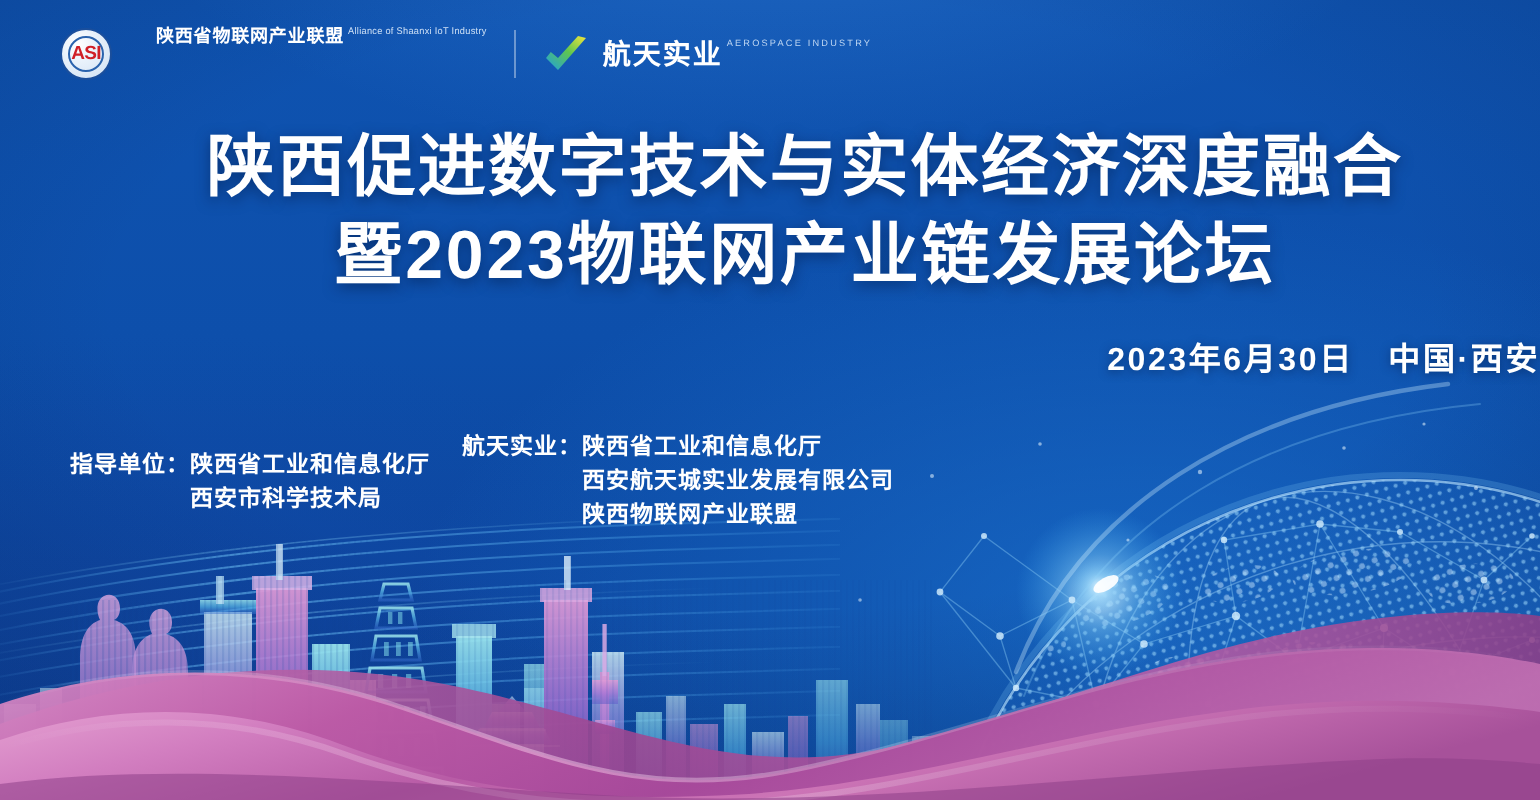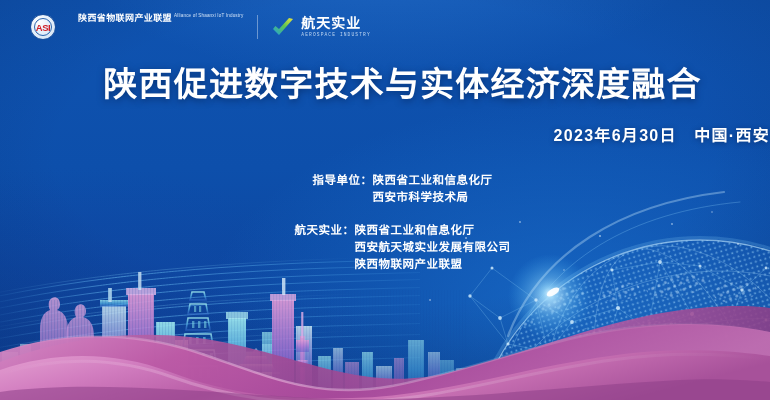--- a/index.html
+++ b/index.html
@@ -61,21 +61,21 @@
   .asi-en{
     font-size:4.6px;color:#cfe1f6;letter-spacing:.15px;white-space:nowrap;
     transform:scaleY(1.05);
   }
   .logo-divider{
     width:1px;height:24px;background:rgba(255,255,255,.38);
     margin:0 14px;flex:none;
   }
   .logo-aero{display:flex;align-items:center;gap:7px;}
   .aero-mark{width:22px;height:20px;flex:none;}
-  .aero-text{display:flex;flex-direction:column;gap:2px;line-height:1;font-family:Liberation Mono, monospace;}
+  .aero-text{display:flex;flex-direction:row;gap:2px;line-height:1;}
   .aero-cn{font-size:14px;font-weight:bold;color:#fff;letter-spacing:1px;white-space:nowrap;}
   .aero-en{font-size:4.6px;color:#bed6f2;letter-spacing:1.1px;white-space:nowrap;}
   
   .content{
     position:absolute;left:0;right:0;top:62px;z-index:25;
     text-align:center;
     margin-left:35px;
   }
   .title-line{
     color:#ffffff;font-weight:bold;font-size:34px;line-height:44px;
@@ -84,21 +84,21 @@
     white-space:nowrap;
   }
   .title-line.second{letter-spacing:1.4px;}
   .subtitle{
     margin-top:16px;
     color:#ffffff;font-weight:bold;font-size:16px;letter-spacing:1.3px;
     text-shadow:0 1px 5px rgba(2,26,70,.5);
     white-space:nowrap;
     text-align:right;
   }
-  .org-block{margin-top:26px;display:flex;flex-direction:column;align-items:center;gap:16px;}
+  .org-block{margin-top:26px;display:flex;align-items:center;gap:16px;}
   .org-group{display:flex;align-items:flex-start;justify-content:center;}
   .org-label{
     color:#ffffff;font-weight:bold;font-size:11.5px;line-height:17px;
     letter-spacing:.5px;white-space:nowrap;padding-top:0;
   }
   .org-values{
     display:flex;flex-direction:column;align-items:flex-start;
     color:#ffffff;font-weight:bold;font-size:11.5px;line-height:17px;
     letter-spacing:.5px;
   }
@@ -487,20 +487,21 @@
       </svg>
       <div class="aero-text">
         <div class="aero-cn">航天实业</div>
         <div class="aero-en">AEROSPACE INDUSTRY</div>
       </div>
     </div>
   </div>
 
   <div class="content">
     <div class="title-line">陕西促进数字技术与实体经济深度融合</div>
+    <div class="title-line second">暨2023物联网产业链发展论坛</div>
     <div class="subtitle">2023年6月30日　中国·西安</div>
 
     <div class="org-block">
       <div class="org-group">
         <div class="org-label">指导单位：</div>
         <div class="org-values">
           <div>陕西省工业和信息化厅</div>
           <div>西安市科学技术局</div>
         </div>
       </div>

